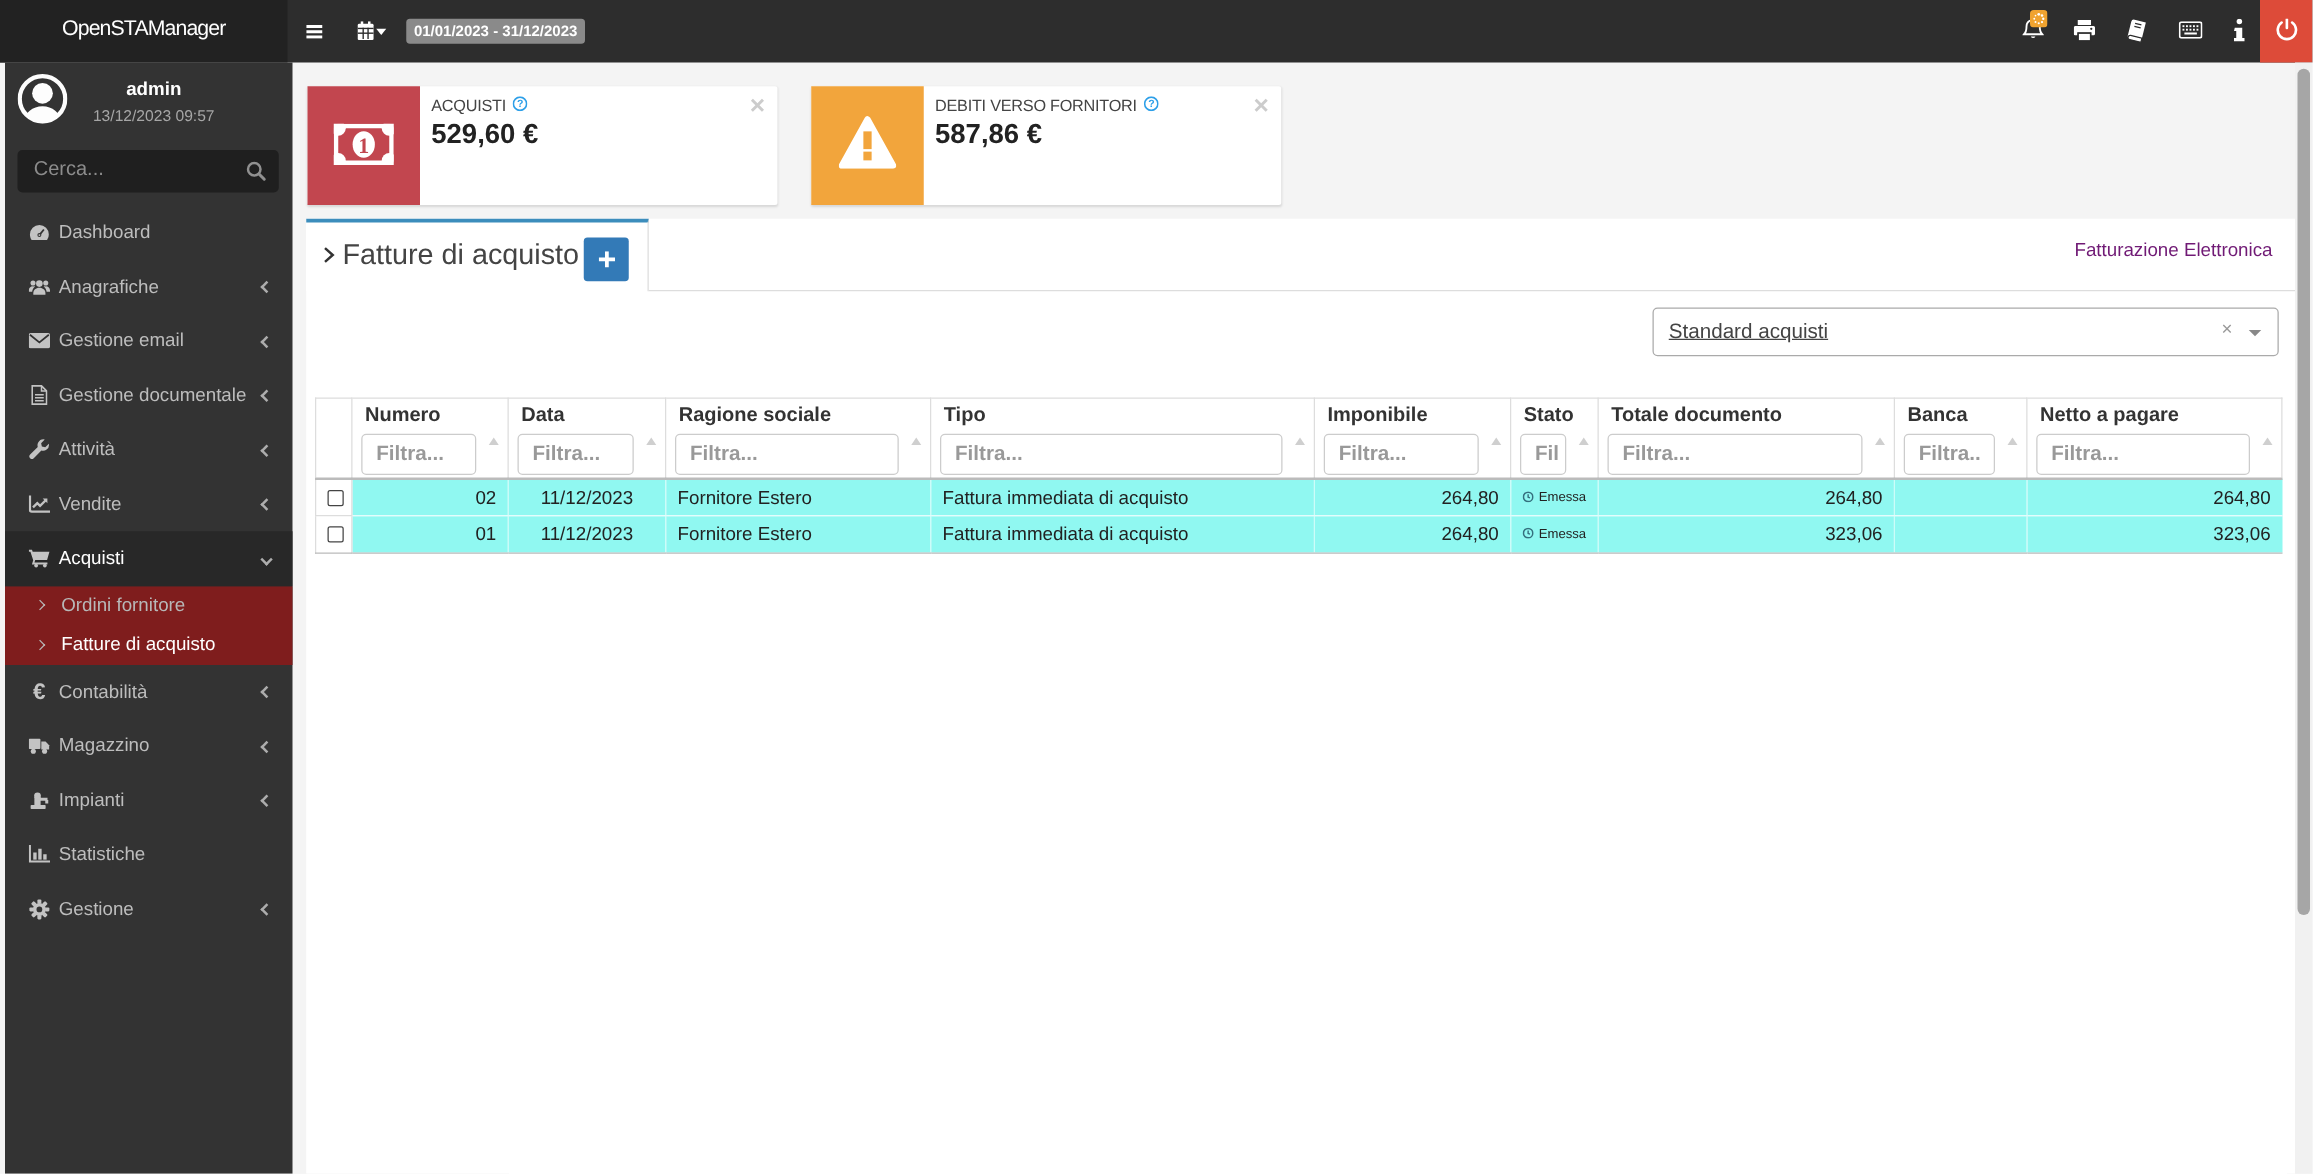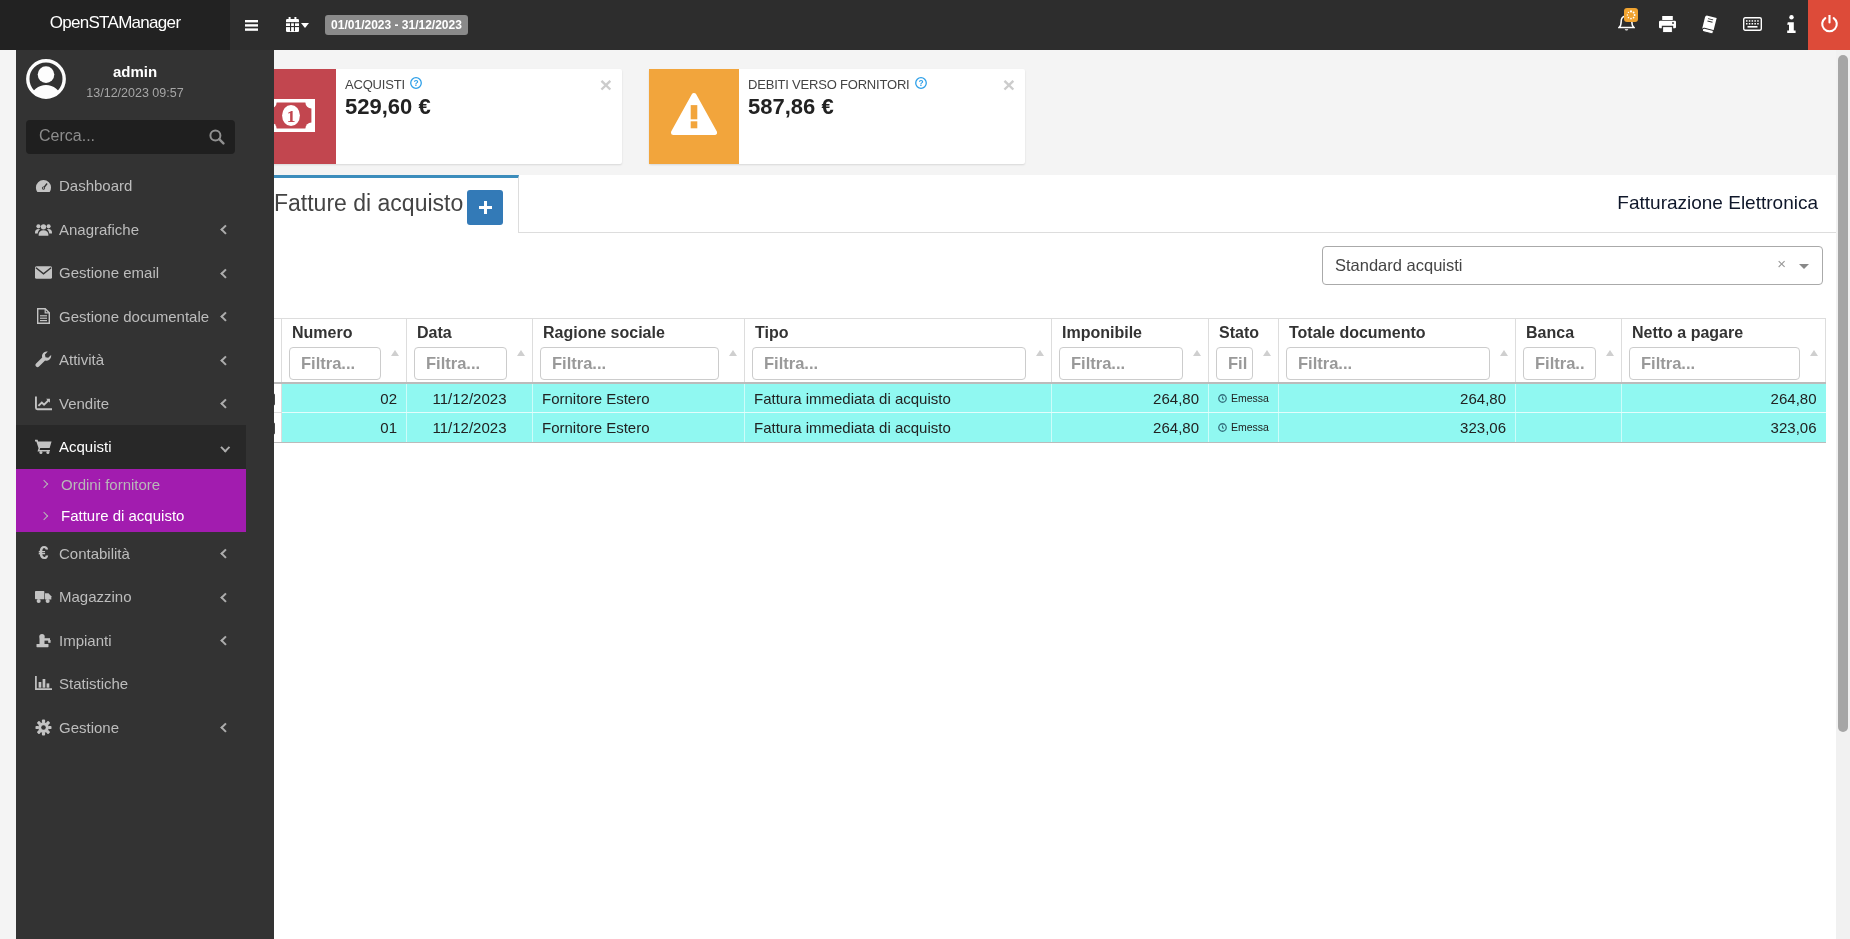--- a/index.html
+++ b/index.html
@@ -7,57 +7,57 @@
 body { position:relative; background:#f4f4f4; }
 .abs { position:absolute; }
 
 
 #topbar { position:absolute; left:0; top:0; width:1850px; height:50px; background:#2d2d2d; }
 #logo { position:absolute; left:0; top:0; width:230px; height:50px; background:#222222; color:#fff; font-size:17px; letter-spacing:-0.7px; line-height:46px; text-align:center; }
 #datebadge { position:absolute; left:325px; top:15px; width:143px; height:20px; background:#8a8a8a; border-radius:3px; color:#fff; font-size:12px; font-weight:bold; line-height:20px; text-align:center; }
 #pwrbtn { position:absolute; left:1808px; top:0; width:42px; height:50px; background:#dd4b39; }
 
 
-#sidebar { position:absolute; left:16px; top:50px; width:258px; height:889px; background:#333333; }
+#sidebar { position:absolute; left:4px; top:50px; width:230px; height:889px; background:#333333; }
 #uname { position:absolute; left:48px; top:13px; width:142px; text-align:center; color:#fff; font-weight:bold; font-size:15px; }
 #udate { position:absolute; left:48px; top:36px; width:142px; text-align:center; color:#a6a6a6; font-size:12.5px; }
 #searchbox { position:absolute; left:10px; top:70px; width:209px; height:34px; background:#1f1f1f; border-radius:4px; }
 #searchbox span { position:absolute; left:13px; top:7px; color:#8c8c8c; font-size:16px; }
 #menu { position:absolute; left:0; top:114px; width:230px; list-style:none; }
 #menu li.item { height:43.5px; display:flex; align-items:center; color:#bdbdbd; font-size:15px; position:relative; }
 #menu li.item .mico { width:17px; height:17px; margin-left:19px; display:inline-block; flex:none; }
 #menu li.item .mtxt { margin-left:7px; }
 #menu li.item .arr { position:absolute; right:18px; }
 .arr-left { display:inline-block; width:6.5px; height:6.5px; border-left:2px solid #adadad; border-bottom:2px solid #adadad; transform:rotate(45deg); }
 .arr-down { display:inline-block; width:6.5px; height:6.5px; border-right:2px solid #adadad; border-bottom:2px solid #adadad; transform:rotate(45deg); }
 .arr-right { display:inline-block; width:6px; height:6px; border-top:1.7px solid #b8b8b8; border-right:1.7px solid #b8b8b8; transform:rotate(45deg); }
 #acq-sec { background:#282828; color:#fff !important; }
-.subitem { height:31.5px; display:flex; align-items:center; color:#b8b8b8; font-size:15px; background:#a21caf; }
+.subitem { height:31.5px; display:flex; align-items:center; color:#b8b8b8; font-size:15px; background:#7f1d1d; }
 .subitem .schev { margin-left:25px; }
 .subitem .stxt { margin-left:14px; }
 .subitem.active .stxt { color:#fff; }
 #menu li.item .mico { display:flex; align-items:center; justify-content:center; }
 
 
 #content { position:absolute; left:230px; top:50px; width:1620px; height:889px; background:#f4f4f4; }
 .card { position:absolute; top:19px; height:95px; background:#fff; border-radius:2px; box-shadow:0 1px 2px rgba(0,0,0,0.12); }
 .card .cicon { position:absolute; left:0; top:0; width:90px; height:95px; display:flex; align-items:center; justify-content:center; }
 .card .ctitle { position:absolute; left:99px; top:7px; font-size:13px; letter-spacing:-0.2px; color:#444; }
 .card .cval { position:absolute; left:99px; top:25px; font-size:22px; font-weight:bold; color:#222; }
 .card .cx { position:absolute; right:10px; top:4px; color:#ccc; font-size:21px; font-weight:bold; }
 .qmark { display:inline-block; vertical-align:1px; margin-left:5px; }
 
 #panel { position:absolute; left:15px; top:125px; width:1591px; height:764px; background:#fff; }
 #tab { position:absolute; left:0; top:0; width:274px; height:58px; border-top:3px solid #3c8dbc; border-right:1px solid #ddd; background:#fff; }
 #tabline { position:absolute; left:274px; top:57px; width:1317px; height:1px; background:#ddd; }
 #ptitle { position:absolute; left:13px; top:15px; font-size:23px; color:#444; display:flex; align-items:center; }
 #plus { position:absolute; left:222px; top:15px; width:36px; height:35px; background:#337ab7; border-radius:3px; color:#fff; text-align:center; font-size:17px; font-weight:bold; line-height:35px; }
-#felink { position:absolute; right:18px; top:17px; font-size:19px; color:#0f172a; }
+#felink { position:absolute; right:18px; top:17px; font-size:15px; color:#701a75; }
 #sel2 { position:absolute; left:1077px; top:71px; width:501px; height:39px; border:1px solid #aaa; border-radius:4px; background:#fff; }
-#sel2 .s2t { position:absolute; left:12px; top:9px; font-size:16.5px; color:#444; }
+#sel2 .s2t { position:absolute; left:12px; top:9px; font-size:16.5px; color:#444;text-decoration:underline; }
 #sel2 .s2x { position:absolute; right:36px; top:8px; color:#999; font-size:15px; }
 #sel2 .s2c { position:absolute; right:13px; top:17px; width:0; height:0; border-left:5px solid transparent; border-right:5px solid transparent; border-top:5px solid #888; }
 
 
 #tbl { position:absolute; left:7px; top:143px; width:1573px; border-collapse:collapse; table-layout:fixed; }
 #tbl th { border:1px solid #ddd; text-align:left; vertical-align:top; }
 #tbl .hlbl { font-size:16px; font-weight:bold; color:#333; padding:5px 0 2px 10px; height:28px; }
 #tbl .frow { position:relative; height:35px; }
 #tbl .finp { position:absolute; left:7px; top:0px; height:33px; border:1px solid #ccc; border-radius:4px; color:#999; font-weight:bold; font-size:16.5px; padding-left:11px; display:flex; align-items:center; background:#fff; overflow:hidden; }
 #tbl .sarr { position:absolute; right:7px; top:3px; width:0; height:0; border-left:4.5px solid transparent; border-right:4.5px solid transparent; border-bottom:6px solid #cfcfcf; }

